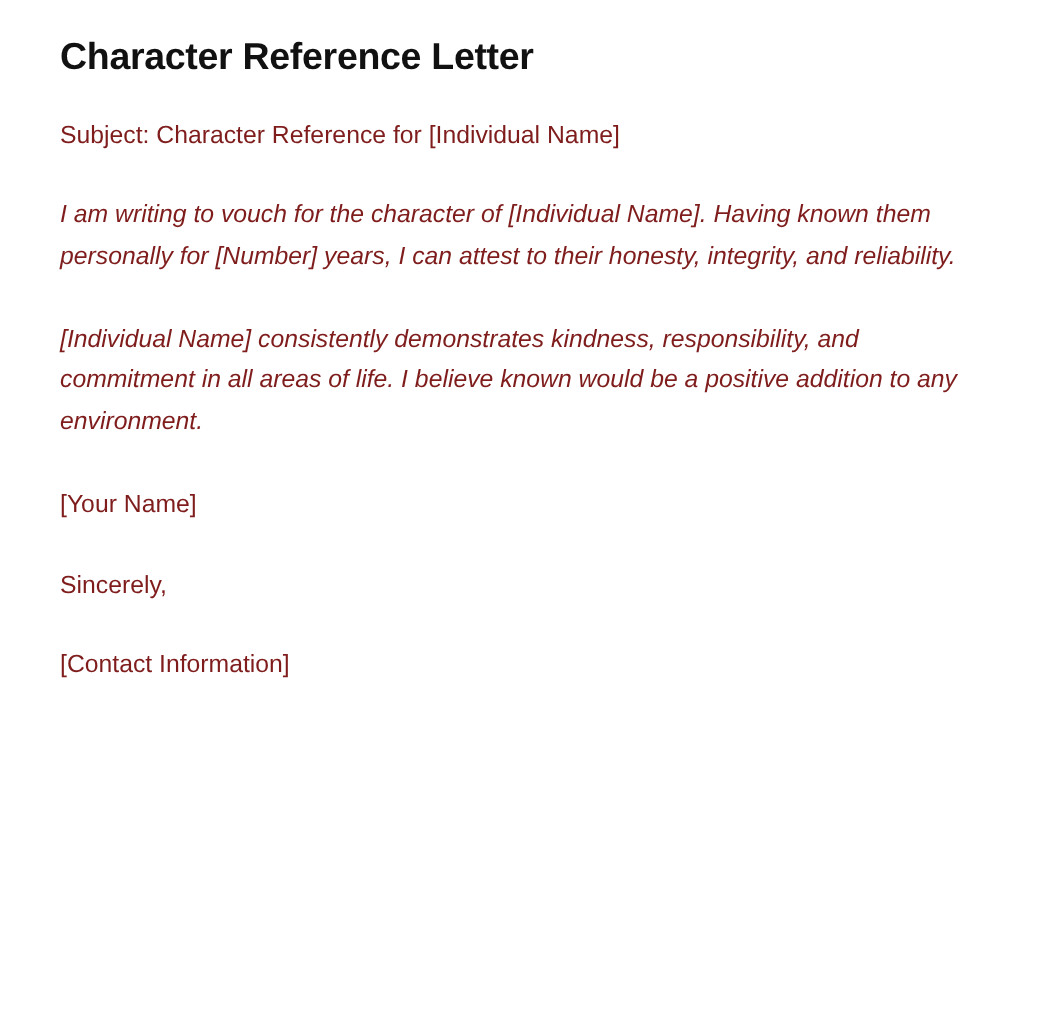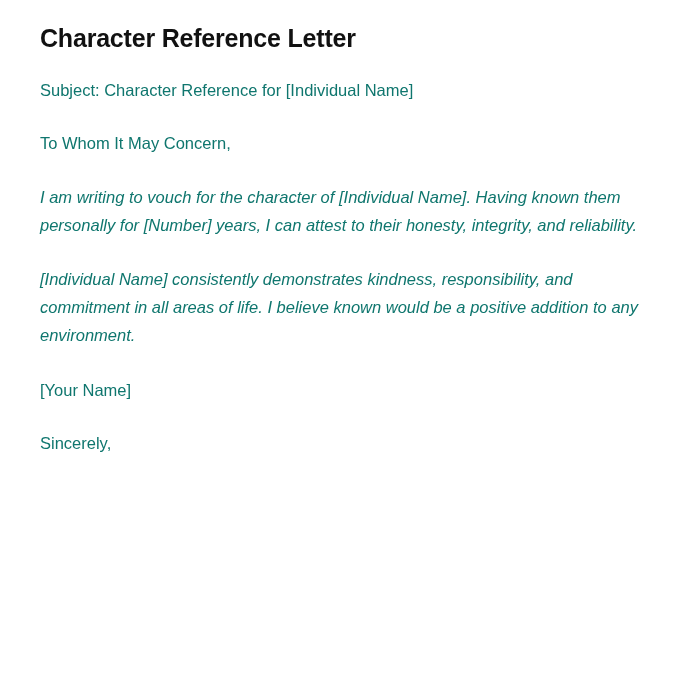--- a/index.html
+++ b/index.html
@@ -25,43 +25,43 @@
     font-size: 25px;
     font-weight: bold;
     line-height: 1.3;
     letter-spacing: -0.2px;
     color: #111111;
     margin: 0 0 22px 0;
   }
   .para {
     font-size: 16.5px;
     line-height: 1.68;
-    color: #0f766e;
+    color: #7f1d1d;
     margin: 0 0 26px 0;
     max-width: 600px;
   }
   .para.body-block {
     margin-bottom: 27px;
     font-style: italic;
   }
 </style>
 </head>
 <body>
 
 <div class="page">
 
   <h1 class="doc-title">Character Reference Letter</h1>
 
   <p class="para">Subject: Character Reference for [Individual Name]</p>
 
-  <p class="para">To Whom It May Concern,</p>
 
   <p class="para body-block">I am writing to vouch for the character of [Individual Name]. Having known them personally for [Number] years, I can attest to their honesty, integrity, and reliability.</p>
 
   <p class="para body-block">[Individual Name] consistently demonstrates kindness, responsibility, and commitment in all areas of life. I believe known would be a positive addition to any environment.</p>
 
   <p class="para">[Your Name]</p>
 
   <p class="para">Sincerely,</p>
 
 
+  <p class="para">[Contact Information]</p>
 
 </div>
 
 </body></html>

